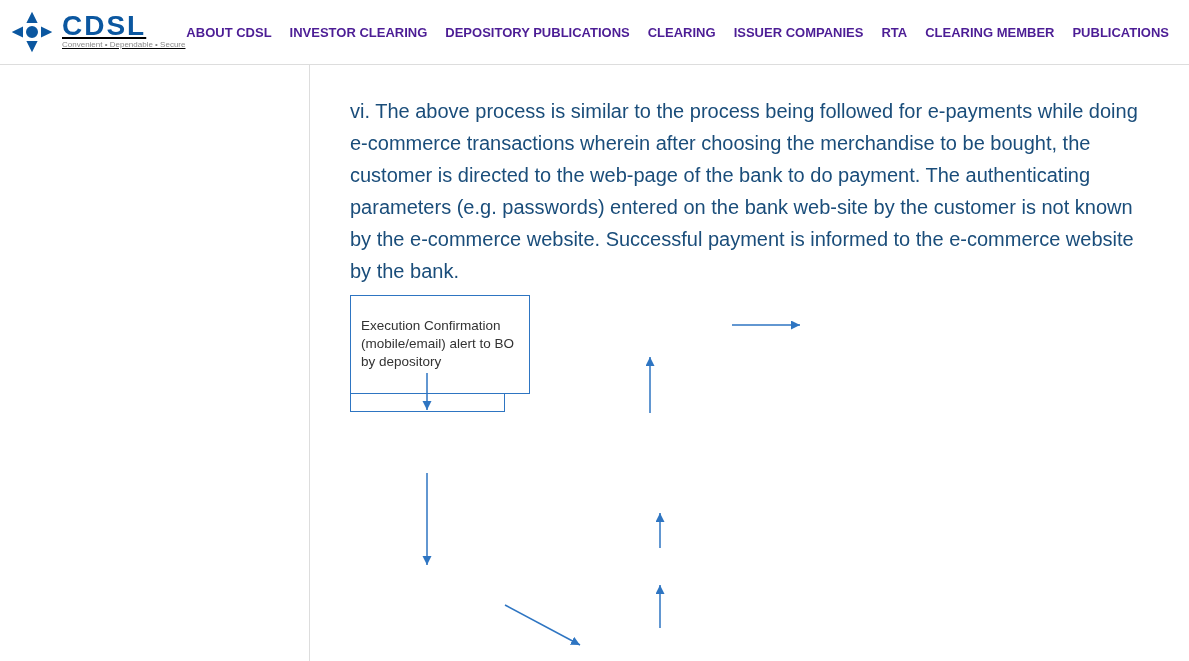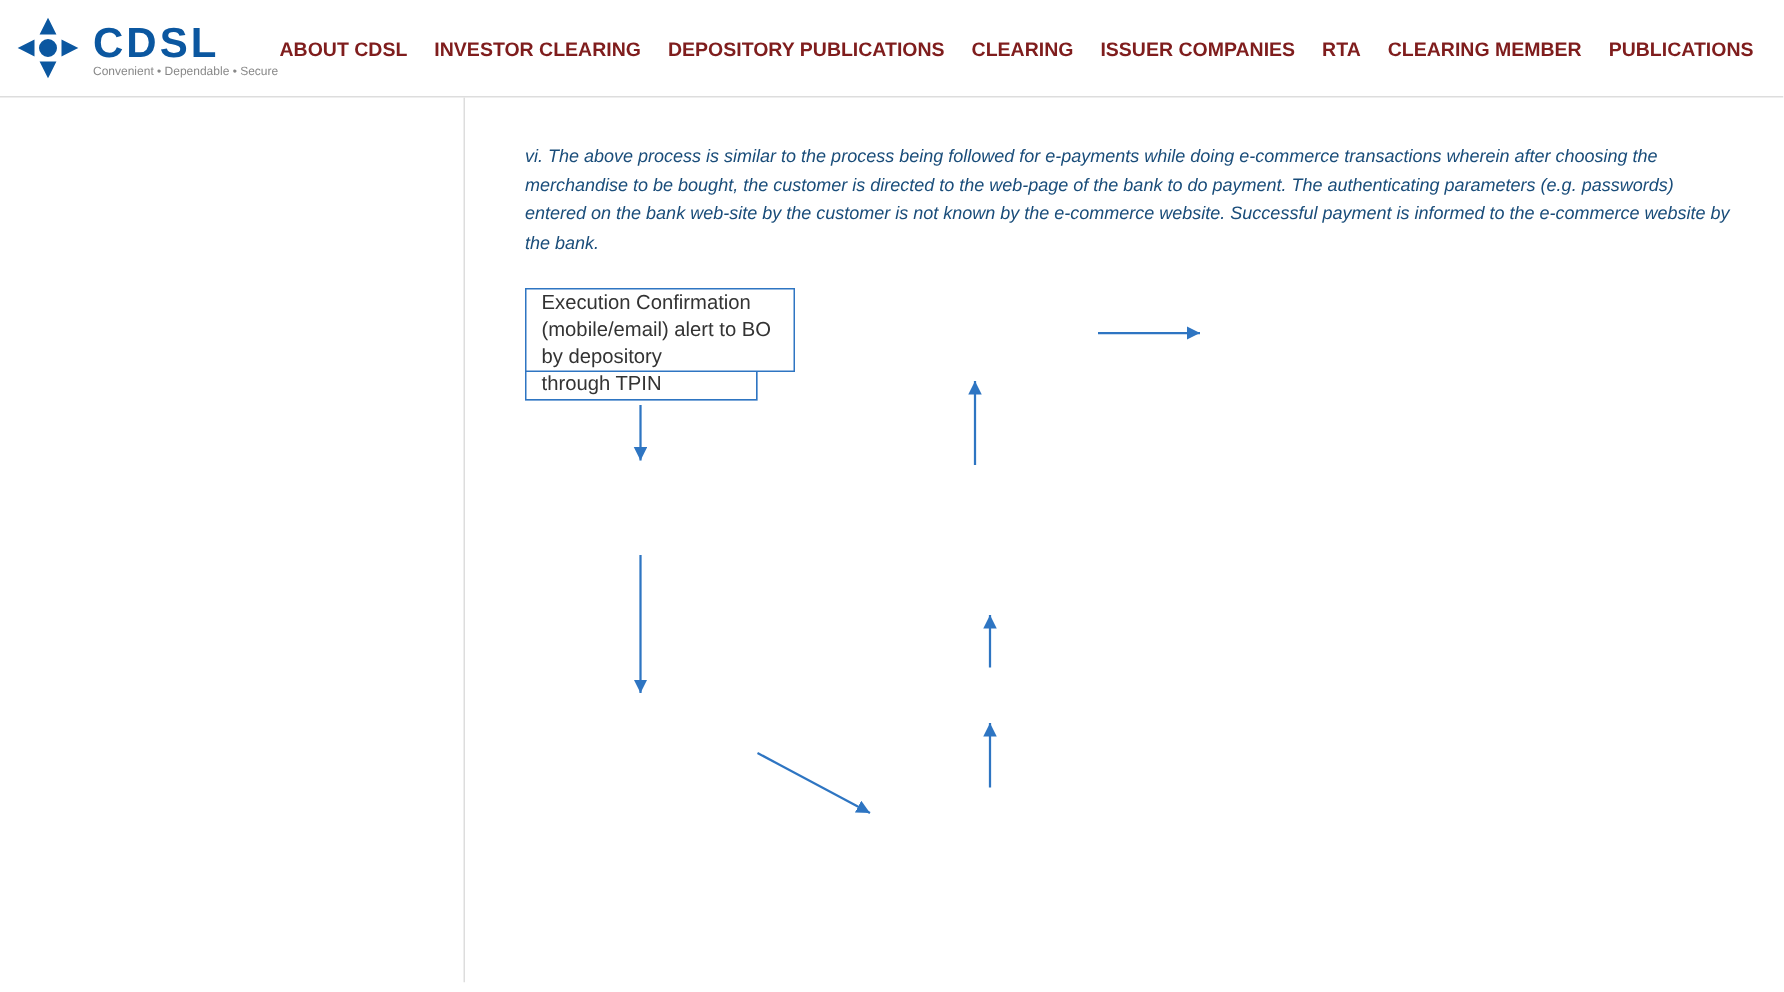--- a/index.html
+++ b/index.html
@@ -1,33 +1,33 @@
 <!DOCTYPE html>
 <html><head>
   <meta charset="utf-8">
   <style>
     * { margin: 0; padding: 0; box-sizing: border-box; }
     body { font-family: 'Segoe UI', Tahoma, Geneva, sans-serif; background: #fff; width: 1189px; }
     
     .header { display: flex; align-items: center; justify-content: space-between; padding: 10px 20px 10px 10px; border-bottom: 1px solid #ddd; }
-    .logo-area { display: flex; align-items: center; gap: 8px; }
+    .logo-area { display: flex; gap: 8px; text-decoration: underline; }
     .logo-text { color: #0b57a0; font-weight: 700; font-size: 28px; letter-spacing: 2px; }
     .logo-sub { font-size: 8px; color: #888; margin-top: -2px; }
     
-    .nav { display: flex; gap: 18px; font-size: 13px; font-weight: 600; color: #7f1d1d; }
+    .nav { display: flex; gap: 18px; font-size: 13px; font-weight: 600; color: #4c1d95; }
     .nav-item { cursor: pointer; white-space: nowrap; }
     
     .main { display: flex; }
     .side-border { width: 310px; border-right: 1px solid #ddd; min-height: 590px; }
     .content { flex: 1; padding: 30px 30px 10px 40px; }
     
-    .paragraph { color: #1a4d7a; font-size: 12px; line-height: 1.6; margin-bottom: 20px; font-style: italic; }
+    .paragraph { color: #1a4d7a; font-size: 20px; line-height: 1.6; margin-bottom: 8px; }
     
     .diagram-area { position: relative; width: 680px; height: 380px; margin-bottom: 15px; }
-    .dbox { position: absolute; border: 1px solid #2e75c2; padding: 0 10px; font-size: 13.5px; color: #333; background: #fff; line-height: 1.35; }
+    .dbox { position: absolute; border: 1px solid #2e75c2; padding: 21px 10px; font-size: 13.5px; color: #333; background: #fff; line-height: 1.35; }
     
     .link-blue { color: #1a73e8; font-size: 15.5px; display: block; margin-left: -25px; }
     .link1 { margin-top: 8px; margin-bottom: 22px; }
     
     svg.arrow-svg { position: absolute; }
   </style>
 </head>
 <body>
 
 <div class="header">

